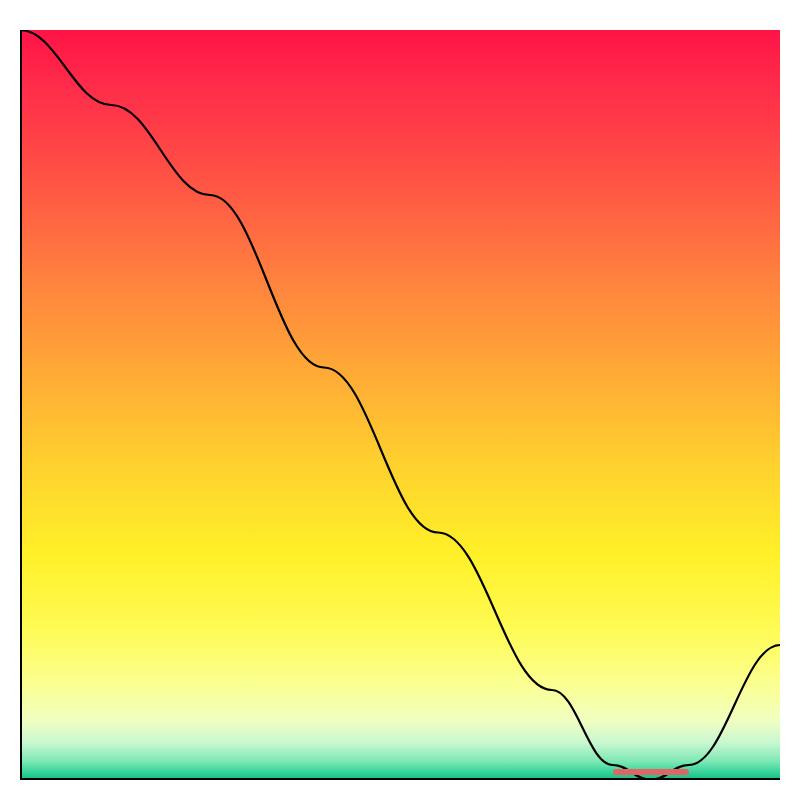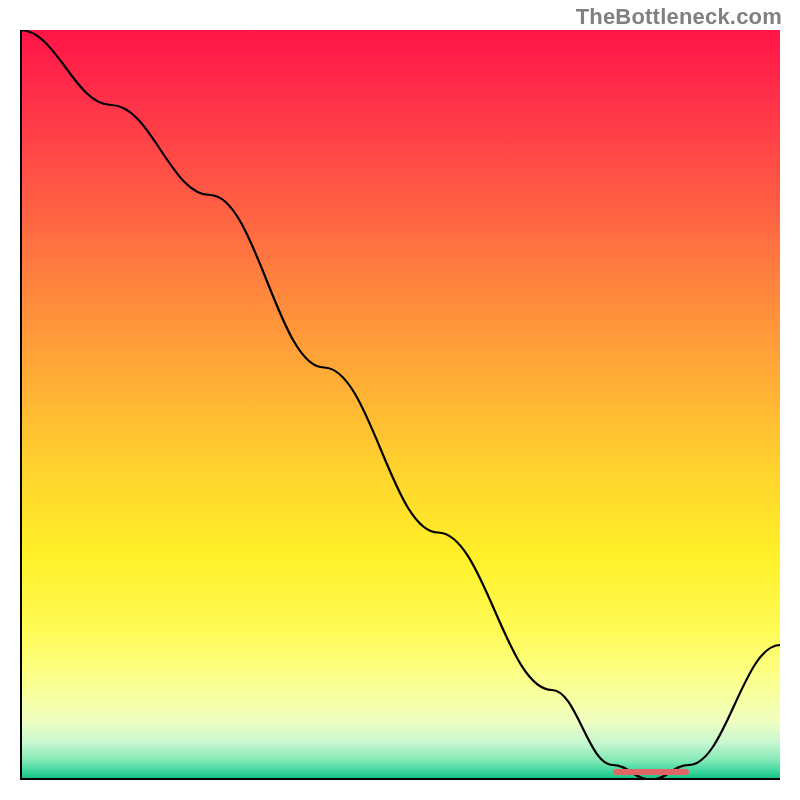--- a/index.html
+++ b/index.html
@@ -91,21 +91,20 @@
     height: 6px;
     background: #e06666;
     border-radius: 3px;
   }
 </style>
 </head>
 <body>
 
 <div class="container">
 
-  <div class="watermark">TheBottleneck.com</div>
 
   <div class="plot-area">
 
     <div class="gradient"></div>
 
     <svg class="curve" viewBox="0 0 760 750" preserveAspectRatio="none">
       <path id="curve-path" d="M 0.0 0.0 C 36.5 0.0, 54.7 75.0, 91.2 75.0 C 130.7 75.0, 150.5 165.0, 190.0 165.0 C 235.6 165.0, 258.4 337.5, 304.0 337.5 C 349.6 337.5, 372.4 502.5, 418.0 502.5 C 463.6 502.5, 486.4 660.0, 532.0 660.0 C 556.3 660.0, 568.5 735.0, 592.8 735.0 C 608.0 735.0, 615.6 750.0, 630.8 750.0 C 646.0 750.0, 653.6 735.0, 668.8 735.0 C 705.3 735.0, 723.5 615.0, 760.0 615.0"></path>
     </svg>
 
     <div class="optimum-bar" id="optimum-bar" style="left: 592.8px; width: 76px; bottom: 4.75px; background: rgb(224, 102, 102);"></div>

